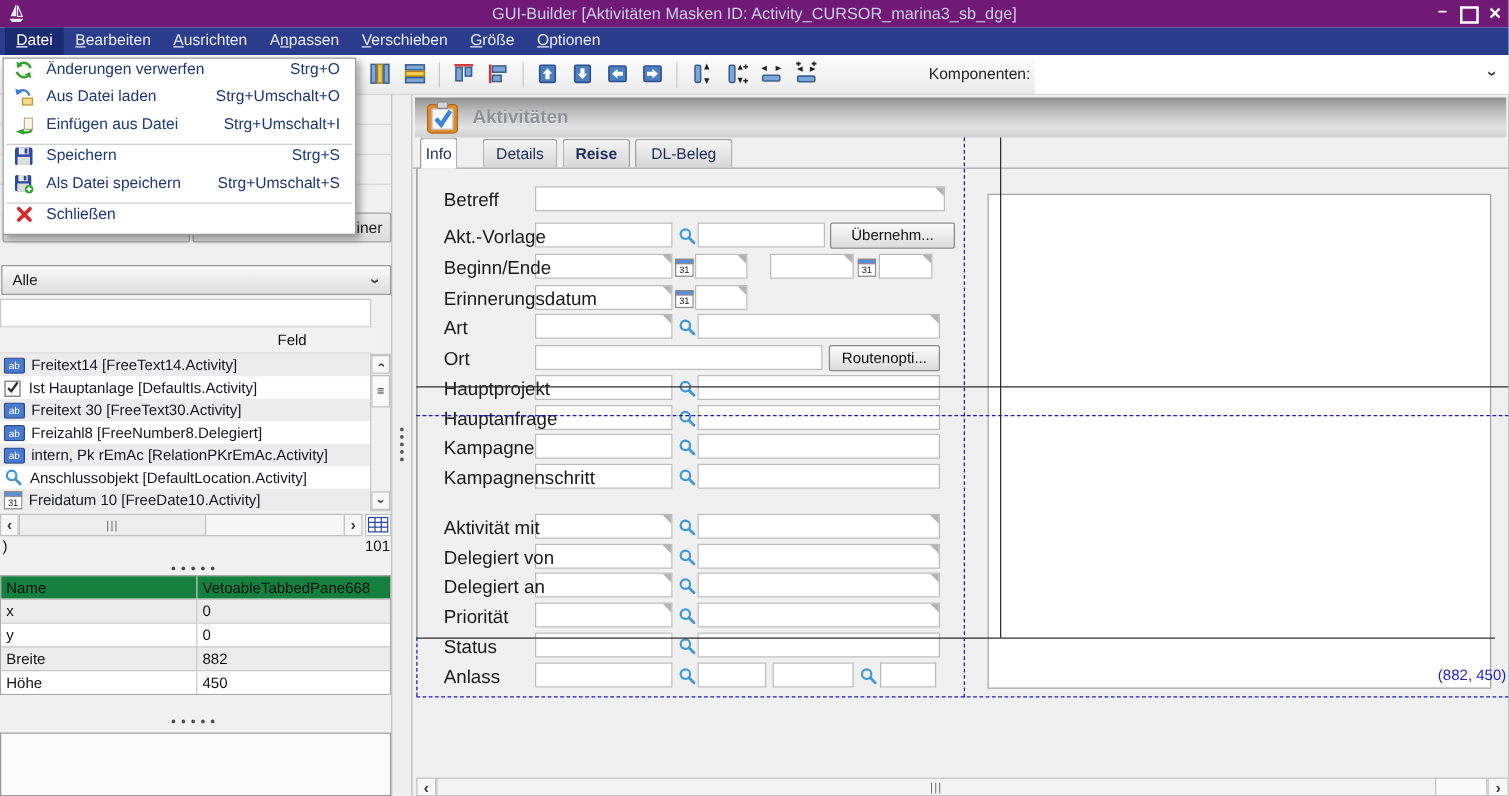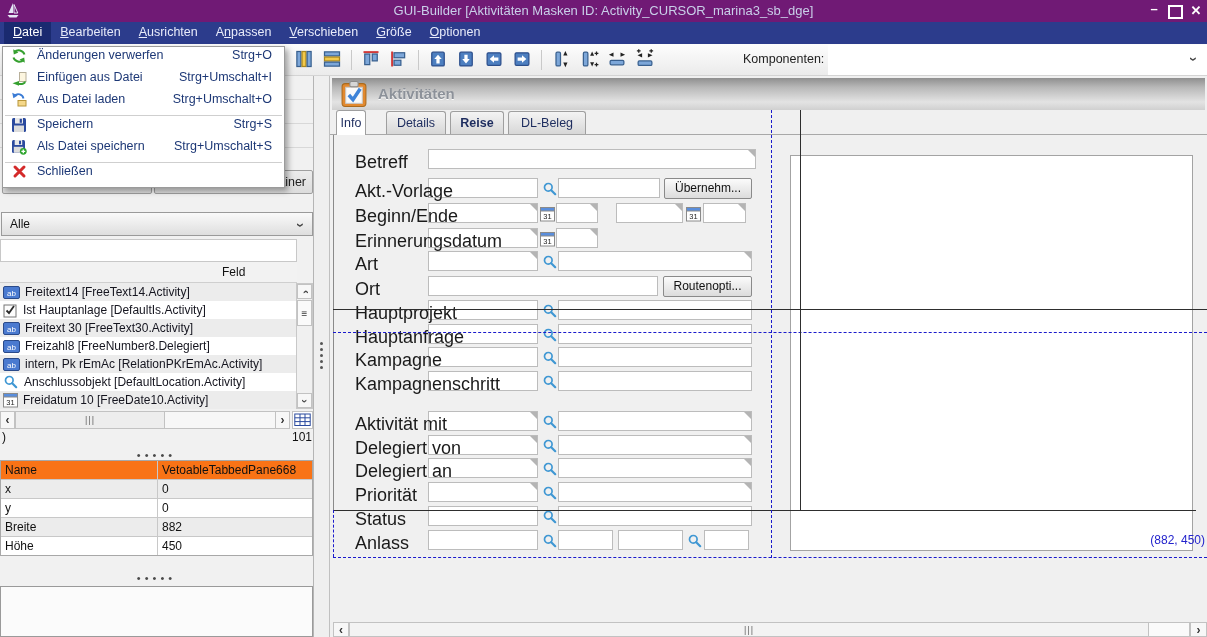--- a/index.html
+++ b/index.html
@@ -68,21 +68,21 @@
   #form-header{position:absolute;left:2px;top:2px;width:873px;height:32px;
       background:linear-gradient(180deg,#8f8f8f 0%,#b9b9b9 30%,#e3e3e3 75%,#d0d0d0 100%);}
   #fh-icon{position:absolute;left:8px;top:2px;}
   #fh-title{position:absolute;left:46px;top:7px;font-size:15px;font-weight:bold;color:#8c9199;text-shadow:0 1px 0 rgba(255,255,255,.85);}
   .tab{position:absolute;top:35px;height:23px;box-sizing:border-box;border:1px solid #9f9f9f;border-bottom:none;
        border-radius:3px 3px 0 0;background:linear-gradient(#f4f4f4,#d7d7d7);display:flex;align-items:center;
        justify-content:center;color:#1d2c5e;font-size:12.5px;}
   .tab.active{top:34px;height:25px;background:#fff;z-index:3;}
   #tab-baseline{position:absolute;left:0;top:58px;width:877px;height:1px;background:#a8a8a8;}
   #form-left-border{position:absolute;left:3px;top:59px;width:1px;height:375px;background:#8a8a8a;}
-  .flabel{position:absolute;font-size:18px;color:#1a1a1a;white-space:nowrap;z-index:2;}
+  .flabel{position:absolute;font-size:15px;color:#1a1a1a;white-space:nowrap;z-index:2;}
   .ffield{position:absolute;height:20px;background:#fff;border:1px solid #bcbcbc;box-sizing:border-box;}
   .cmark{position:absolute;top:0;right:0;width:0;height:0;border-left:7px solid transparent;border-top:7px solid #b4b4b4;}
   .fbtn{position:absolute;height:21px;background:linear-gradient(#fbfbfb,#dcdcdc);border:1px solid #8a8a8a;
         border-radius:2px;box-sizing:border-box;text-align:center;line-height:19px;font-size:12px;color:#111;}
   #preview-rect{position:absolute;left:460px;top:79px;width:403px;height:396px;background:#fff;border:1px solid #a3a3a3;box-sizing:border-box;}
   .gl-black-h{position:absolute;height:0;border-top:1px solid #2e2e2e;z-index:6;}
   .gl-blue-h{position:absolute;height:0;border-top:1px dashed #1a1acc;z-index:6;}
   .gl-black-v{position:absolute;width:0;border-left:1px solid #2e2e2e;z-index:6;}
   .gl-blue-v{position:absolute;width:0;border-left:1px dashed #1a1acc;z-index:6;}
   #size-label{position:absolute;left:710px;top:457px;width:165px;text-align:right;color:#2323cc;z-index:7;}
@@ -315,21 +315,21 @@
             <path d="M0.8 4.8 H16.2 M0.8 8.6 H16.2 M6 1 V12.5 M11 1 V12.5" stroke="#2b4a9e" stroke-width="1"></path>
           </svg>
         </div>
       </div>
     <div id="count-row" class="abs">
       <span id="paren">)</span>
       <span id="count">101</span>
     </div>
     <div class="abs dots-h" style="top:373px">•••••</div>
     <div id="props" class="abs">
-        <div class="prow" style="background: #f97316;">
+        <div class="prow" style="background: #15803d;">
           <div class="pname">Name</div>
           <div class="pval">VetoableTabbedPane668</div>
         </div>
         <div class="prow" style="background: rgb(236, 236, 236);">
           <div class="pname">x</div>
           <div class="pval">0</div>
         </div>
         <div class="prow" style="background: rgb(255, 255, 255);">
           <div class="pname">y</div>
           <div class="pval">0</div>
@@ -390,21 +390,21 @@
         </div>
         <div class="flabel" style="left: 25px; top: 105px;">Akt.-Vorlage</div>
         <div class="ffield" style="left: 98px; top: 102px; width: 110px;"></div>
         <div class="icon" style="position: absolute; left: 211px; top: 104px; width: 17px; height: 17px; display: flex; align-items: center; justify-content: center;">
           <svg width="16" height="16" viewBox="0 0 16 16">
             <circle cx="6.3" cy="6.3" r="3.8" fill="none" stroke="#3f97d3" stroke-width="1.7"></circle>
             <line x1="9.2" y1="9.2" x2="13.2" y2="13.2" stroke="#3f97d3" stroke-width="2.2" stroke-linecap="round"></line>
           </svg>
         </div>
         <div class="ffield" style="left: 228px; top: 102px; width: 102px;"></div>
-        <div class="fbtn" style="left: 334px; top: 102px; width: 88px;">Übernehm...</div>
+        <div class="fbtn" style="left: 334px; top: 102px; width: 100px;">Übernehm...</div>
         <div class="flabel" style="left: 25px; top: 130px;">Beginn/Ende</div>
         <div class="ffield" style="left: 98px; top: 127px; width: 110px;">
           <div class="cmark"></div>
         </div>
         <div class="icon" style="position: absolute; left: 209px; top: 129px; width: 16px; height: 17px; display: flex; align-items: center; justify-content: center;">
           <svg width="15" height="16" viewBox="0 0 15 16">
             <rect x="0.5" y="1.5" width="14" height="13.5" fill="#fff" stroke="#8a8a8a"></rect>
             <rect x="0.5" y="1.5" width="14" height="3.5" fill="#5a8edc" stroke="#8a8a8a"></rect>
             <text x="7.5" y="12.5" font-size="7.5" text-anchor="middle" fill="#222">31</text>
           </svg>
@@ -597,38 +597,38 @@
             <path d="M2.5 9.5 A6 6 0 0 0 12.6 11.8" fill="none" stroke="#35a02f" stroke-width="2"></path>
             <polygon points="13.8,14.8 13.2,9.6 8.6,11.6" fill="#35a02f"></polygon>
           </svg>
         </div>
         <div class="fm-label">Änderungen verwerfen</div>
         <div class="fm-sc">Strg+O</div>
       </div>
       <div class="fm-item">
         <div class="fm-ic">
           <svg width="16" height="16" viewBox="0 0 16 16">
+            <rect x="7" y="8.5" width="8" height="5.5" fill="#f5d88a" stroke="#b8963a"></rect>
+            <path d="M12.5 6.5 A5.5 5.5 0 0 0 3.5 3.5" fill="none" stroke="#3a7bd5" stroke-width="1.8"></path>
+            <polygon points="1.2,0.8 2.4,6.2 6.8,3.4" fill="#3a7bd5"></polygon>
+          </svg>
+        </div>
+        <div class="fm-label">Aus Datei laden</div>
+        <div class="fm-sc">Strg+Umschalt+O</div>
+      </div>
+      <div class="fm-item">
+        <div class="fm-ic">
+          <svg width="16" height="16" viewBox="0 0 16 16">
             <rect x="8.5" y="2.5" width="6.5" height="9" fill="#fdf6e0" stroke="#b8b09a"></rect>
             <path d="M14 11.5 C14 13.8 10.5 14.3 7.5 13.8" fill="none" stroke="#35a02f" stroke-width="2"></path>
             <polygon points="1.5,13.2 8,11 8,15.8" fill="#35a02f"></polygon>
           </svg>
         </div>
         <div class="fm-label">Einfügen aus Datei</div>
         <div class="fm-sc">Strg+Umschalt+I</div>
-      </div>
-      <div class="fm-item">
-        <div class="fm-ic">
-          <svg width="16" height="16" viewBox="0 0 16 16">
-            <rect x="7" y="8.5" width="8" height="5.5" fill="#f5d88a" stroke="#b8963a"></rect>
-            <path d="M12.5 6.5 A5.5 5.5 0 0 0 3.5 3.5" fill="none" stroke="#3a7bd5" stroke-width="1.8"></path>
-            <polygon points="1.2,0.8 2.4,6.2 6.8,3.4" fill="#3a7bd5"></polygon>
-          </svg>
-        </div>
-        <div class="fm-label">Aus Datei laden</div>
-        <div class="fm-sc">Strg+Umschalt+O</div>
       </div>
       <div class="fm-sep"></div>
       <div class="fm-item">
         <div class="fm-ic">
           <svg width="16" height="16" viewBox="0 0 16 16">
             <rect x="1" y="1" width="14" height="14" rx="1.5" fill="#2b4a9e"></rect>
             <rect x="4" y="1" width="8" height="5.5" fill="#e8e8e8"></rect>
             <rect x="8.7" y="1.8" width="2.2" height="4" fill="#2b4a9e"></rect>
             <rect x="3" y="8.5" width="10" height="6.5" fill="#dcdcdc"></rect>
           </svg>

